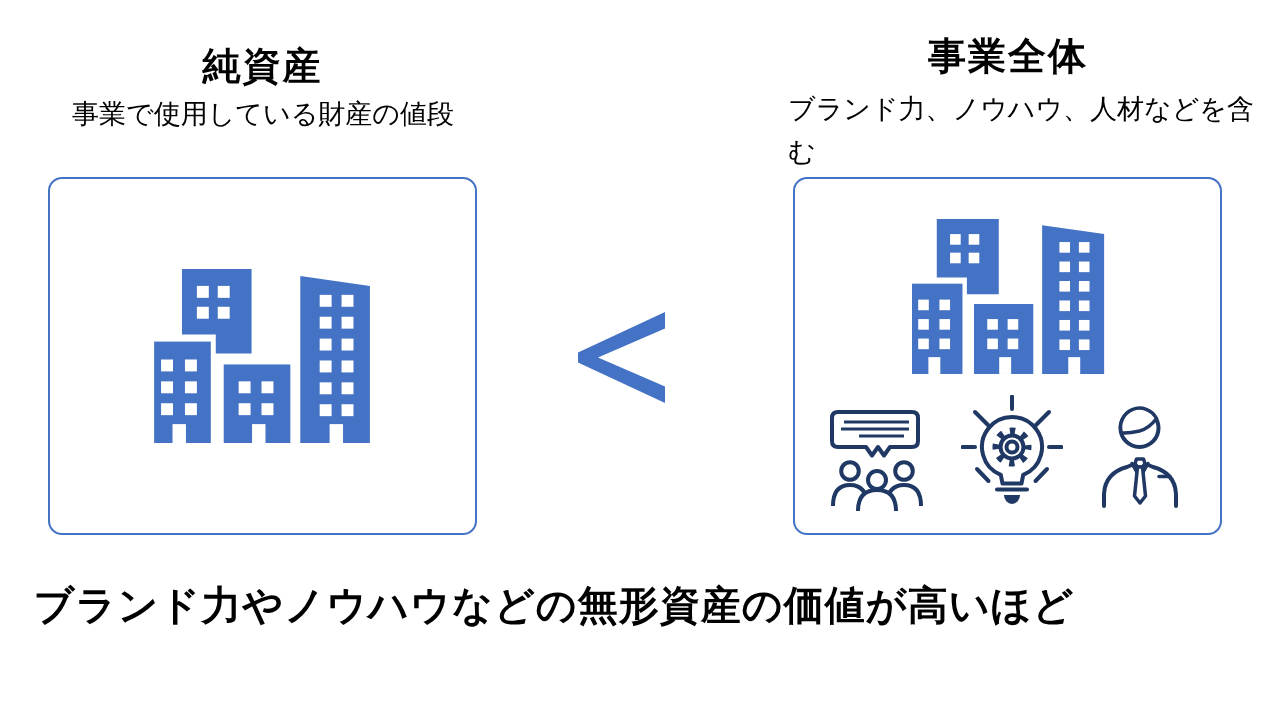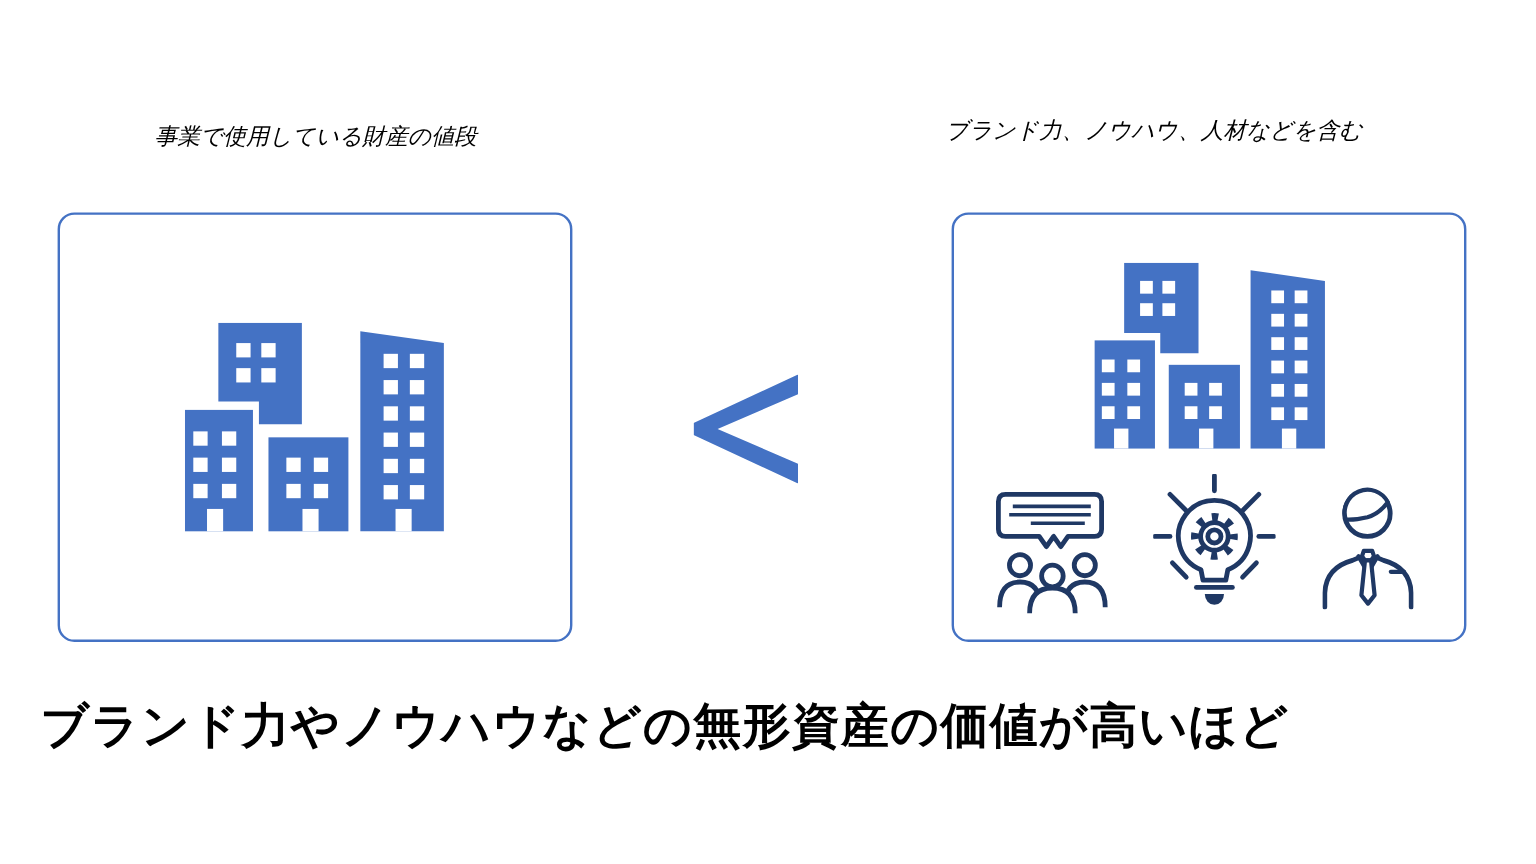--- a/index.html
+++ b/index.html
@@ -14,21 +14,21 @@
     background:var(--background);overflow:hidden;
     font-family:"Liberation Sans","DejaVu Sans",sans-serif;
     color:var(--text);
   }
   .panel-title{
     position:absolute;font-weight:700;font-size:38px;line-height:44px;
     letter-spacing:2px;text-align:center;white-space:nowrap;
   }
   #left-title{left:48px;top:44px;width:429px;}
   #right-title{left:793px;top:34px;width:430px;}
-  .panel-subtitle{position:absolute;font-size:19px;line-height:43px;font-style:italic;}
+  .panel-subtitle{position:absolute;font-size:27px;line-height:43px;}
   #left-subtitle{left:28px;top:93px;width:470px;text-align:center;}
   #right-subtitle{left:788px;top:88px;width:470px;text-align:left;}
   .frame-box{
     position:absolute;top:177px;width:429px;height:358px;box-sizing:border-box;
     border:2.5px solid var(--accent-blue);border-radius:14px;background:var(--background);
   }
   #left-box{left:48px;display:flex;align-items:center;justify-content:center;}
   #right-box{left:793px;}
   #right-box .abs{position:absolute;}
   .chevron{position:absolute;left:578px;top:312px;width:87px;height:91px;}
@@ -90,22 +90,24 @@
           <rect x="166.5" y="114" width="12" height="12"></rect>
             <rect x="188.5" y="114" width="12" height="12"></rect>
           <rect x="166.5" y="136" width="12" height="12"></rect>
             <rect x="188.5" y="136" width="12" height="12"></rect>
           <rect x="176.5" y="156" width="13.5" height="19"></rect>
         </g>
       </g>
     </defs>
   </svg>
 
+  <div class="panel-title" id="left-title">純資産</div>
   <div class="panel-subtitle" id="left-subtitle">事業で使用している財産の値段</div>
 
+  <div class="panel-title" id="right-title">事業全体</div>
   <div class="panel-subtitle" id="right-subtitle">ブランド力、ノウハウ、人材などを含む</div>
 
   <div class="frame-box" id="left-box">
     <svg width="217" height="174" viewBox="0 0 218 175">
       <use href="#buildings-g"></use>
     </svg>
   </div>
 
   <svg class="chevron" viewBox="0 0 87 91">
     <polygon points="87,0 0,40.5 0,50.5 87,91 87,74.5 20,45.5 87,16.5"></polygon>

